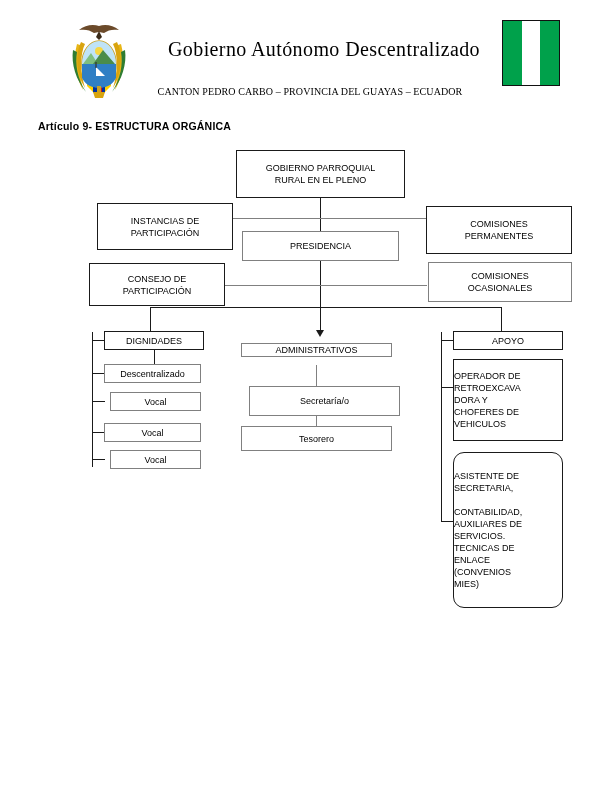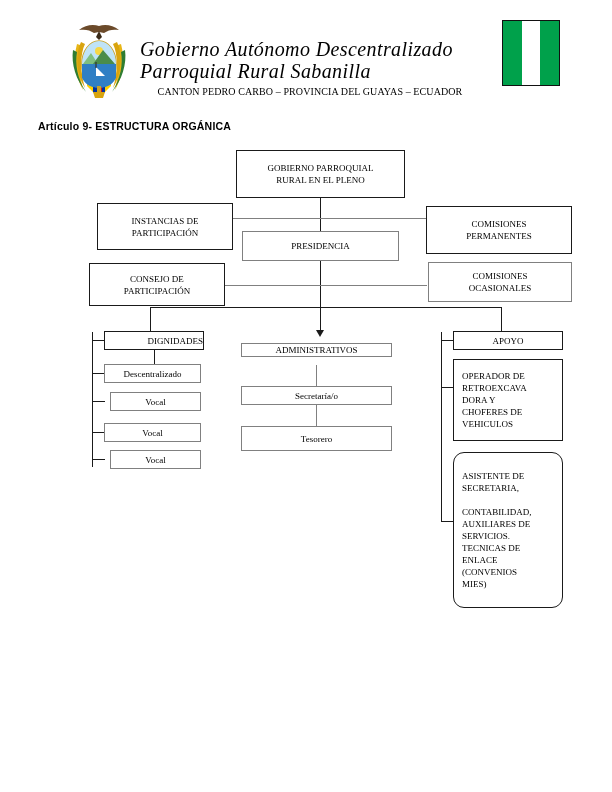--- a/index.html
+++ b/index.html
@@ -8,23 +8,23 @@
     font-family:"Liberation Sans", sans-serif;
     position:relative;overflow:hidden;
   }
   #page{position:absolute;left:0;top:0;width:612px;height:792px;}
 
   
   .header{position:absolute;left:0;top:0;width:612px;height:112px;}
   .crest{position:absolute;left:63px;top:20px;width:72px;height:82px;}
   .org-title{
     position:absolute;left:140px;top:38px;width:340px;
-    text-align:left;
+    text-align:right;
     font-family:"Liberation Serif", serif;
-    font-style:italic;font-size:20px;line-height:22px;color:#000;
+    font-size:20px;line-height:22px;color:#000;
     letter-spacing:.4px;
   }
   .org-subtitle{
     position:absolute;left:140px;top:86px;width:340px;text-align:center;
     font-family:"Liberation Serif", serif;
     font-weight:normal;font-size:10px;letter-spacing:.1px;color:#000;
   }
   .flag{
     position:absolute;left:502px;top:20px;width:58px;height:66px;
     border:1.6px solid #111;box-sizing:border-box;display:flex;
@@ -40,22 +40,22 @@
   
   .chart{position:absolute;left:0;top:0;width:612px;height:792px;}
   .node{
     position:absolute;box-sizing:border-box;background:#fff;
     display:flex;align-items:center;justify-content:center;
     text-align:center;color:#000;font-size:9px;line-height:12px;
     z-index:5;
   }
   .node.b-black{border:1.3px solid #1a1a1a;}
   .node.b-gray{border:1.3px solid #808080;justify-content:center;}
-  .node.left{justify-content:flex-start;text-align:left;padding-left:8px;}
-  .node span{display:block;width:100%;white-space:pre-line;font-family:Liberation Serif, serif;}
+  .node.left{justify-content:flex-start;text-align:left;}
+  .node span{display:block;width:100%;white-space:pre-line;}
 
   
   .ln{position:absolute;background:#1a1a1a;z-index:1;}
   .ln.gray{background:#808080;}
   .hline{height:1.3px;}
   .vline{width:1.3px;}
   .arrow{
     position:absolute;width:0;height:0;z-index:2;
     border-left:4.5px solid transparent;border-right:4.5px solid transparent;
     border-top:7px solid #1a1a1a;
@@ -96,21 +96,20 @@
       <path d="M19 58 A17 23 0 0 0 36 67 A17 23 0 0 0 53 58 Z" fill="#2f7fc4"></path>
       <path d="M33 47 L33 56 L42 56 Z" fill="#ffffff"></path>
       <rect x="32.4" y="42" width="1.2" height="6" fill="#333"></rect>
 
       <rect x="34" y="66" width="4" height="10" fill="#c9a227"></rect>
       <path d="M30 72 L42 72 L40 78 L32 78 Z" fill="#d9a40e"></path>
     </svg>
 
     <div class="org-title">
       <div>Gobierno Autónomo Descentralizado</div>
-      <div>Parroquial Rural Sabanilla</div>
     </div>
 
     <div class="org-subtitle">CANTON PEDRO CARBO – PROVINCIA DEL GUAYAS – ECUADOR</div>
 
     <div class="flag">
       <div class="band" style="background:#00A14B"></div>
       <div class="band" style="background:#FFFFFF"></div>
       <div class="band" style="background:#00A14B"></div>
     </div>
   </div>
@@ -171,21 +170,21 @@
     <div class="node b-black" style="left:89px;top:263px;width:136px;height:43px;">
       <span>CONSEJO DE
 PARTICIPACIÓN</span>
     </div>
 
     <div class="node b-gray" style="left:428px;top:262px;width:144px;height:40px;">
       <span>COMISIONES
 OCASIONALES</span>
     </div>
 
-    <div class="node b-black" style="left:104px;top:331px;width:100px;height:19px;text-align:right;">
+    <div class="node b-black" style="left:104px;top:331px;width:100px;height:19px;">
       <span>DIGNIDADES</span>
     </div>
 
     <div class="node b-gray" style="left:241px;top:343px;width:151px;height:14px;">
       <span>ADMINISTRATIVOS</span>
     </div>
 
     <div class="node b-black" style="left:453px;top:331px;width:110px;height:19px;">
       <span>APOYO</span>
     </div>
@@ -199,21 +198,21 @@
     </div>
 
     <div class="node b-gray" style="left:104px;top:423px;width:97px;height:19px;">
       <span>Vocal</span>
     </div>
 
     <div class="node b-gray" style="left:110px;top:450px;width:91px;height:19px;">
       <span>Vocal</span>
     </div>
 
-    <div class="node b-gray" style="left:241px;top:386px;width:151px;height:19px;">
+    <div class="node b-gray" style="left:249px;top:386px;width:151px;height:30px;">
       <span>Secretaría/o</span>
     </div>
 
     <div class="node b-gray" style="left:241px;top:426px;width:151px;height:25px;">
       <span>Tesorero</span>
     </div>
 
     <div class="node b-black left" style="left:453px;top:359px;width:110px;height:82px;">
       <span>OPERADOR DE
 RETROEXCAVA

